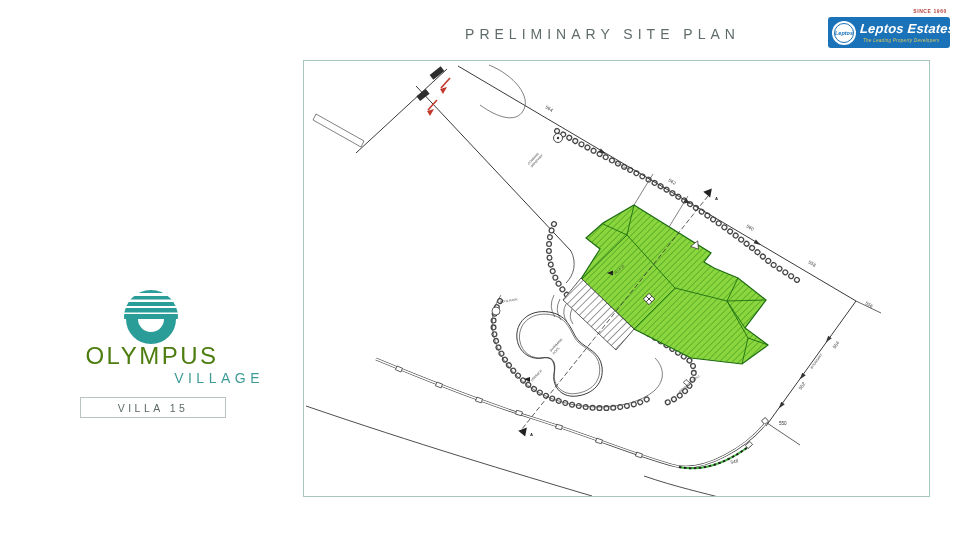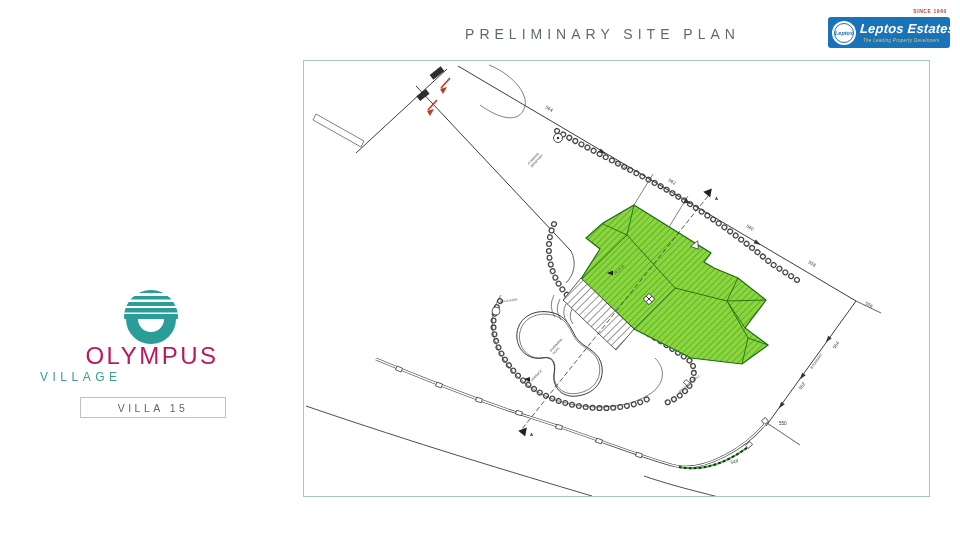--- a/index.html
+++ b/index.html
@@ -40,25 +40,25 @@
   }
   .lb-tag{
     position:absolute;left:35px;top:20.5px;font-size:4.5px;font-style:italic;
     color:#ddc95e;letter-spacing:.3px;white-space:nowrap;
   }
 
   
   .mark{left:121px;top:287px;width:60px;height:58px;}
   .oly{
     left:40px;top:344px;width:224px;text-align:center;line-height:1;
-    font-size:24px;letter-spacing:2.5px;color:#be185d;font-weight:400;
+    font-size:24px;letter-spacing:2.5px;color:#4d7c0f;font-weight:400;
   }
   .vlg{
-    left:40px;top:371px;width:224px;text-align:left;line-height:1;
-    font-size:12px;letter-spacing:4.5px;color:#3f9b97;
+    left:40px;top:371px;width:224px;text-align:right;line-height:1;
+    font-size:14px;letter-spacing:4.5px;color:#3f9b97;
   }
   .vbox{
     left:80px;top:397px;width:146px;height:21px;border:1px solid #b8c4c3;
     background:#fff;display:flex;align-items:center;justify-content:center;
     font-size:10.5px;letter-spacing:3.5px;color:#5c6868;box-sizing:border-box;
   }
 
   
   .plan{
     left:303px;top:60px;width:627px;height:437px;

